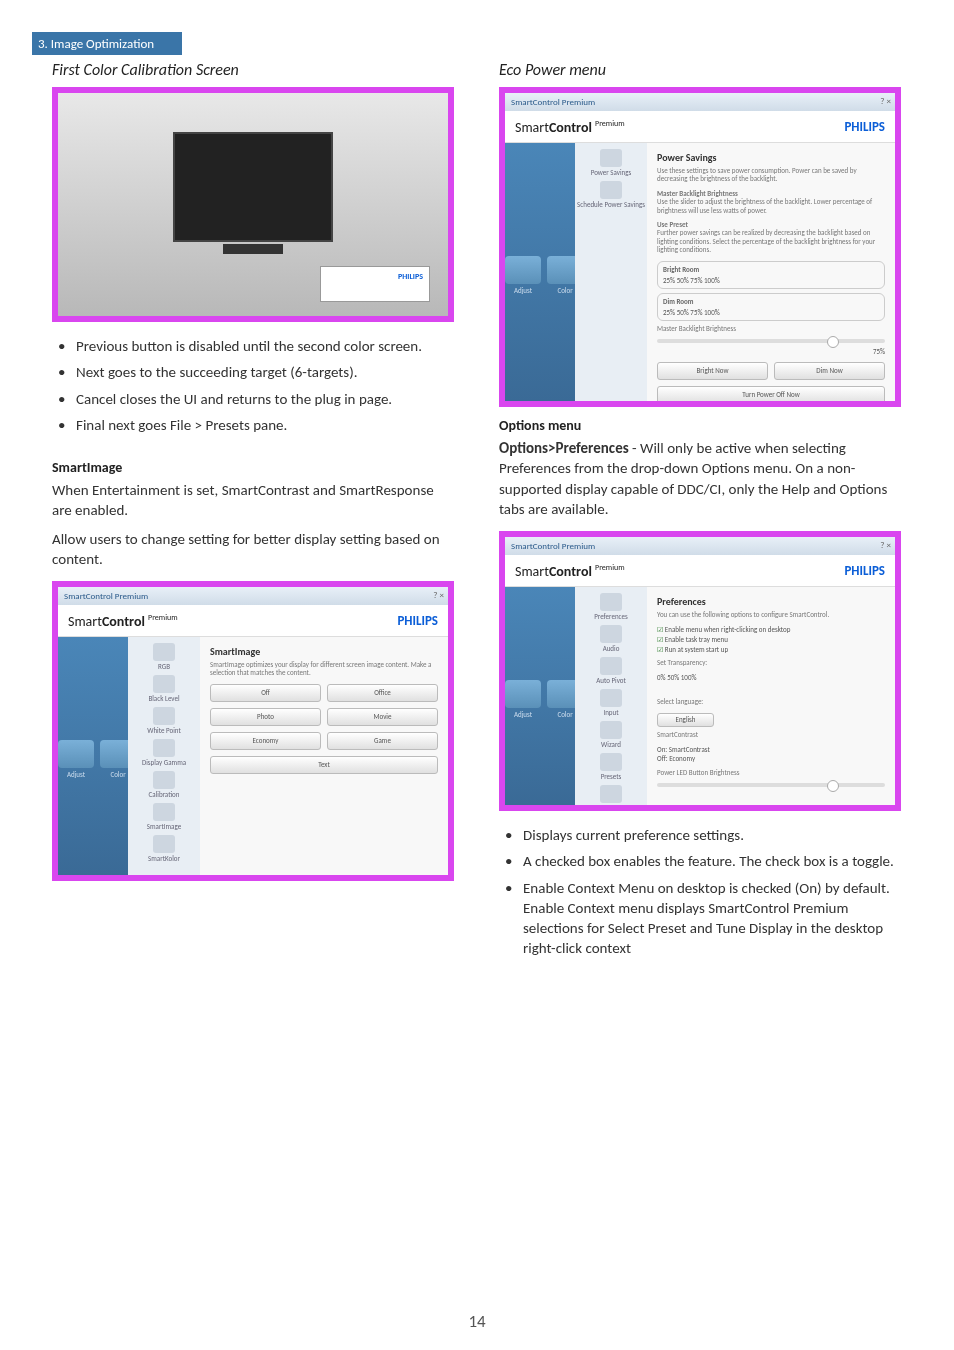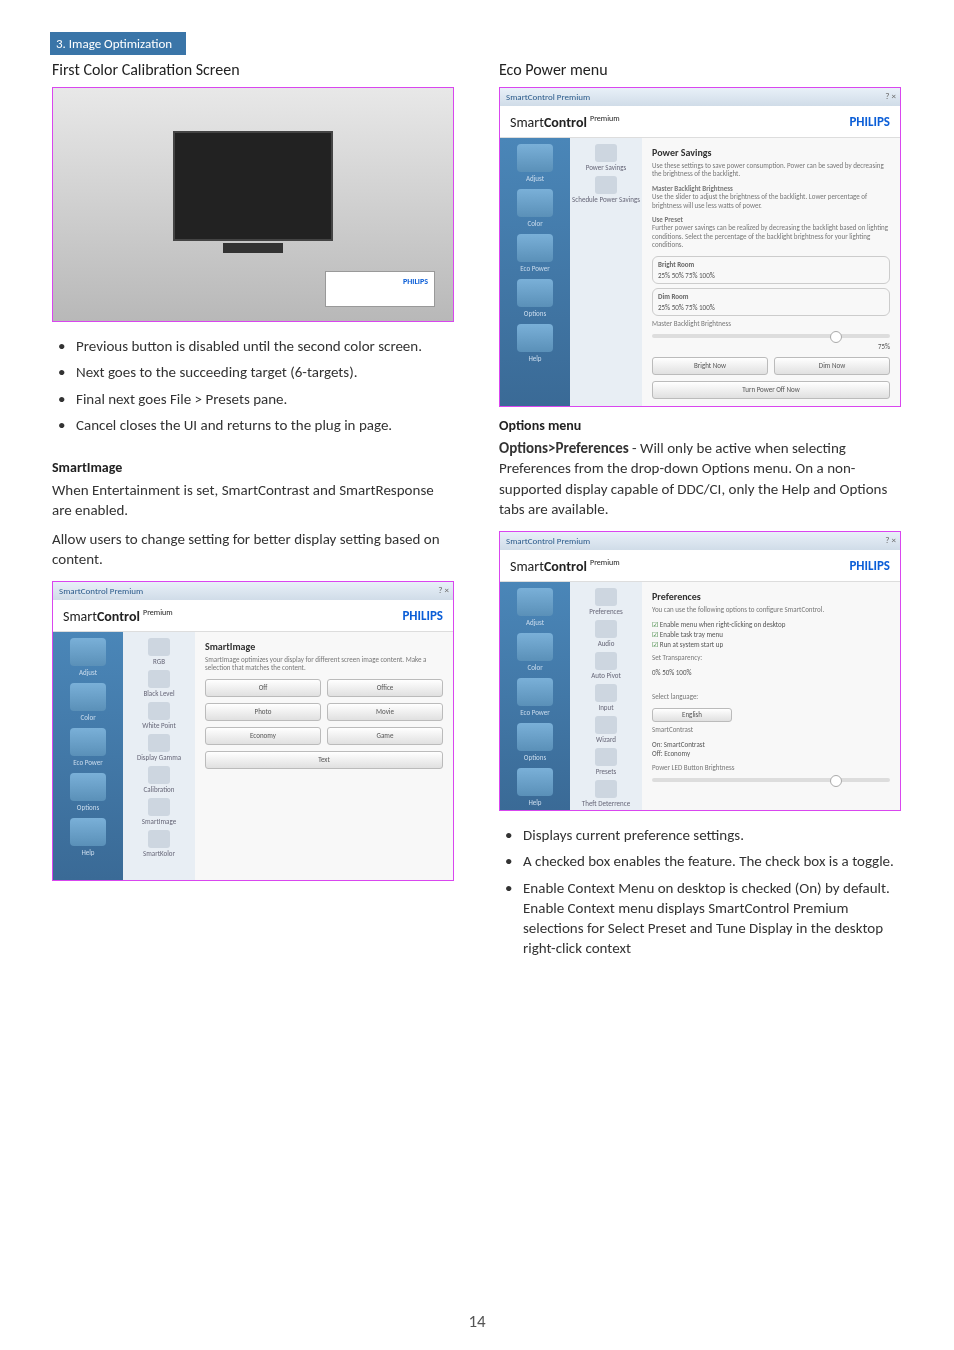--- a/index.html
+++ b/index.html
@@ -7,39 +7,40 @@
     width: 954px;
     height: 1350px;
     background: #fff;
     font-family: "Gill Sans", "Gill Sans MT", Calibri, sans-serif;
     position: relative;
     color: #333;
   }
   .header-bar {
     position: absolute;
     top: 32px;
-    left: 50px;
+    left: 32px;
     background: #3a75a8;
     color: #fff;
     font-size: 13px;
-    padding: 4px 14px 4px 6px;
+    padding: 4px 28px 4px 6px;
     font-weight: 300;
   }
   .col {
     position: absolute;
     width: 410px;
   }
   .col-left { left: 48px; top: 60px; }
   .col-right { left: 495px; top: 60px; }
   .section-title {
     font-size: 16px;
     font-weight: 400;
     color: #222;
     margin-bottom: 8px;
     padding-left: 4px;
+    font-style: italic;
   }
   .subheading {
     font-size: 14px;
     font-weight: 600;
     color: #222;
     margin: 10px 0 4px 4px;
   }
   .para {
     font-size: 15px;
     font-weight: 300;
@@ -61,21 +62,21 @@
     position: relative;
     margin-bottom: 6px;
   }
   ul.bullets li::before {
     content: "•";
     position: absolute;
     left: 6px;
     top: 0;
   }
   .fig {
-    border: 1px solid #d946ef;
+    border: 6px solid #d946ef;
     background: #f4f4f4;
     margin: 4px 4px 10px 4px;
     position: relative;
     overflow: hidden;
   }
   .fig-calib {
     height: 235px;
     background: linear-gradient(#e8e8e8, #b8b8b8);
   }
   .fig-calib .tv {
@@ -134,21 +135,21 @@
     color: #0b5ed7; font-weight: bold; font-size: 13px;
   }
   .fig-app .body {
     display: flex;
     height: calc(100% - 50px);
   }
   .fig-app .nav {
     width: 70px;
     background: linear-gradient(#4a86b8, #3a6a96);
     display: flex;
-    flex-direction: column;
+    flex-direction: row;
     align-items: center;
     padding-top: 6px;
     gap: 6px;
   }
   .fig-app .nav .navitem {
     width: 54px;
     text-align: center;
     font-size: 7px;
     color: #cde;
   }
@@ -248,22 +249,22 @@
   <div class="fig fig-calib">
     <div class="tv"></div>
     <div class="small-box">
       <div class="logo">PHILIPS</div>
     </div>
   </div>
 
   <ul class="bullets">
     <li>Previous button is disabled until the second color screen.</li>
     <li>Next goes to the succeeding target (6-targets).</li>
+    <li>Cancel closes the UI and returns to the plug in page.</li>
     <li>Final next goes File &gt; Presets pane.</li>
-    <li>Cancel closes the UI and returns to the plug in page.</li>
   </ul>
 
   <div class="subheading">SmartImage</div>
   <div class="para">When Entertainment is set, SmartContrast and SmartResponse are enabled.</div>
   <div class="para">Allow users to change setting for better display setting based on content.</div>
 
   <div class="fig fig-app">
     <div class="titlebar">
       <span>SmartControl Premium</span>
       <span class="close">? ×</span>
@@ -403,21 +404,21 @@
       </div>
       <div class="content">
         <h4>Preferences</h4>
         <div class="desc">You can use the following options to configure SmartControl.</div>
         <span class="chk">Enable menu when right-clicking on desktop</span>
         <span class="chk">Enable task tray menu</span>
         <span class="chk">Run at system start up</span>
         <div class="desc" style="margin-top:4px">Set Transparency:</div>
         <div class="rad">0%  50%  100%</div>
         <div class="desc" style="margin-top:16px">Select language:</div>
-        <div class="btn" style="width:80px;height:14px">English</div>
+        <div class="btn" style="width:57px;height:14px">English</div>
         <div class="desc" style="margin-top:4px">SmartContrast</div>
         <div class="rad">On: SmartContrast</div>
         <div class="rad">Off: Economy</div>
         <div class="desc" style="margin-top:6px">Power LED Button Brightness</div>
         <div class="slider"></div>
       </div>
     </div>
   </div>
 
   <ul class="bullets">

